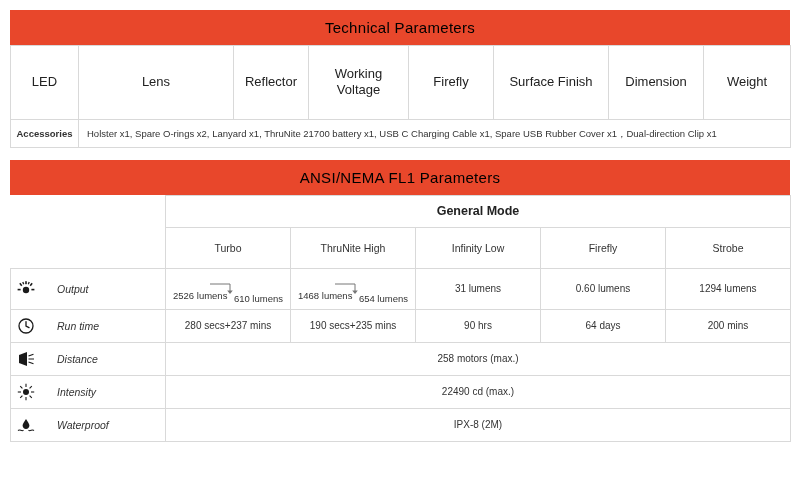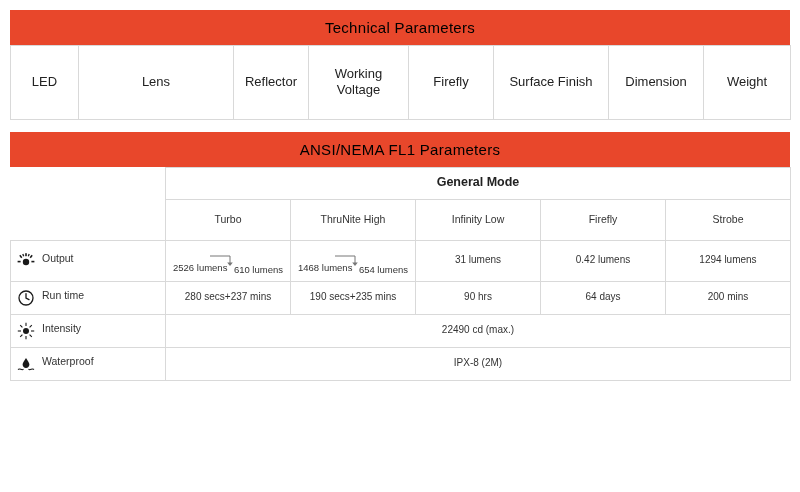--- a/index.html
+++ b/index.html
@@ -94,21 +94,23 @@
     padding: 9px 0;
   }
   .ansi .blank {
     border-left: none;
     border-top: none;
     border-bottom: none;
   }
 
   .rowhead-inner {
     display: flex;
-    gap: 7px;
+    align-items: center;
+    gap: 22px;
+    font-style: italic;
   }
   .ico {
     width: 18px;
     height: 18px;
     flex: 0 0 18px;
     display: inline-flex;
     align-items: center;
     justify-content: center;
   }
   .ico svg { display: block; }
@@ -161,20 +163,24 @@
         <tr>
       <th>LED</th>
       <th>Lens</th>
       <th>Reflector</th>
       <th>Working Voltage</th>
       <th>Firefly</th>
       <th>Surface Finish</th>
       <th>Dimension</th>
       <th>Weight</th>
     </tr>
+    <tr>
+      <td class="acc-label">Accessories</td>
+      <td class="acc-value" colspan="7">Holster x1, Spare O-rings x2, Lanyard x1, ThruNite 21700 battery x1, USB C Charging Cable x1, Spare USB Rubber Cover x1，Dual-direction Clip x1</td>
+    </tr>
   </tbody>
     </table>
 
   <div class="banner banner-2">ANSI/NEMA FL1 Parameters</div>
 
   <table class="ansi">
     <colgroup>
       <col style="width:155px">
       <col style="width:125px">
       <col style="width:125px">
@@ -232,21 +238,21 @@
         <div class="step">
           <span class="v1">1468 lumens</span>
           <svg class="arrow" viewBox="0 0 40 16">
             <path d="M2 3 L22 3 L22 11" stroke="#777" stroke-width="1" fill="none"></path>
             <path d="M19.2 9.5 L22 13 L24.8 9.5 Z" fill="#777"></path>
           </svg>
           <span class="v2">654 lumens</span>
         </div>
       </td>
       <td>31 lumens</td>
-      <td>0.42 lumens</td>
+      <td>0.60 lumens</td>
       <td>1294 lumens</td>
     </tr>
 
     <tr>
       <td class="rowhead">
         <span class="rowhead-inner">
           <span class="ico">
             <svg width="18" height="18" viewBox="0 0 18 18">
               <circle cx="9" cy="9" r="7" fill="none" stroke="#1a1a1a" stroke-width="1.3"></circle>
               <path d="M9 4.6 L9 9 L12 10.6" fill="none" stroke="#1a1a1a" stroke-width="1.3" stroke-linecap="round"></path>
@@ -255,20 +261,34 @@
           <span>Run time</span>
         </span>
       </td>
       <td>280 secs+237 mins</td>
       <td>190 secs+235 mins</td>
       <td>90 hrs</td>
       <td>64 days</td>
       <td>200 mins</td>
     </tr>
 
+    <tr>
+      <td class="rowhead">
+        <span class="rowhead-inner">
+          <span class="ico">
+            <svg width="18" height="18" viewBox="0 0 18 18">
+              <path d="M2 5 L10 2 L10 16 L2 13 Z" fill="#1a1a1a"></path>
+              <path d="M11.5 6 L16.5 4.2 M11.5 9 L17 9 M11.5 12 L16.5 13.8" stroke="#1a1a1a" stroke-width="1.1" fill="none"></path>
+            </svg>
+          </span>
+          <span>Distance</span>
+        </span>
+      </td>
+      <td colspan="5">258 motors (max.)</td>
+    </tr>
 
     <tr>
       <td class="rowhead">
         <span class="rowhead-inner">
           <span class="ico">
             <svg width="18" height="18" viewBox="0 0 18 18">
               <circle cx="9" cy="9" r="3" fill="#1a1a1a"></circle>
               <g stroke="#1a1a1a" stroke-width="1.1">
                 <path d="M9 0.8 L9 4"></path>
                     <path d="M9 14 L9 17.2"></path>

